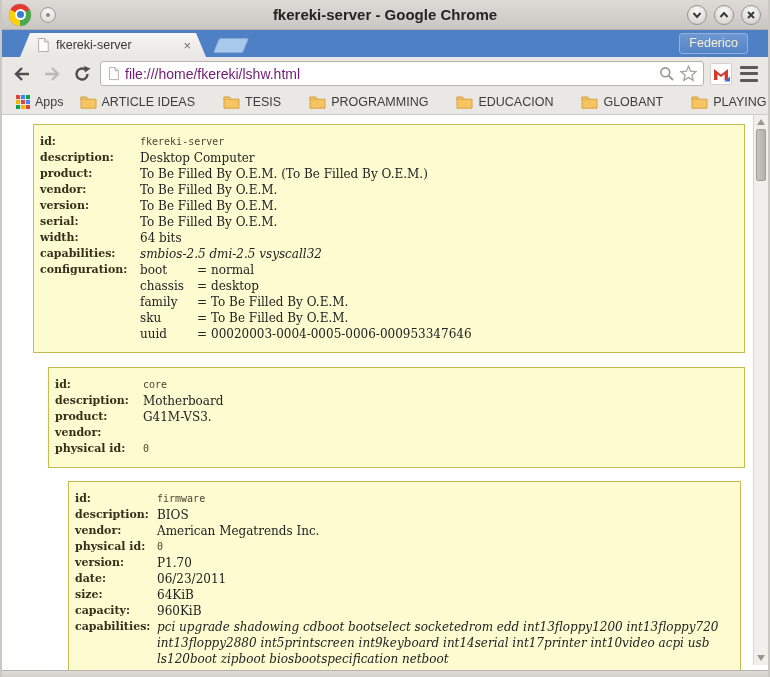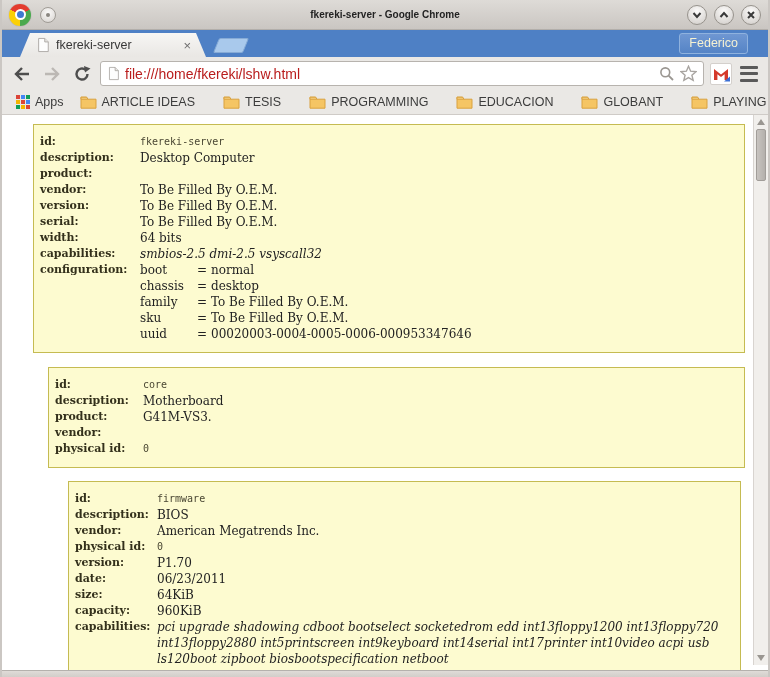--- a/index.html
+++ b/index.html
@@ -16,21 +16,21 @@
     background:conic-gradient(from 300deg, #e33b2e 0deg 120deg, #4aa94e 120deg 240deg, #fcd005 240deg 360deg);
     display:flex; align-items:center; justify-content:center; box-shadow:0 0 1px rgba(0,0,0,.4); }
   .chrome-icon .inner { width:11px; height:11px; border-radius:50%; background:#fff;
     display:flex; align-items:center; justify-content:center; }
   .chrome-icon .inner .dot { width:7px; height:7px; border-radius:50%; background:#3f7ad1; }
   .titlebar-menu-btn { width:16px; height:16px; border-radius:50%; margin-left:9px;
     background:radial-gradient(circle at 50% 35%, #fbfaf9, #d6d2ce); border:1px solid #a09c96;
     display:flex; align-items:center; justify-content:center; }
   .titlebar-menu-btn .dot { width:4px; height:4px; border-radius:50%; background:#8a8680; }
   .window-title { position:absolute; left:0; right:0; text-align:center; font-weight:bold;
-    font-size:10px; color:#232323; pointer-events:none; }
+    font-size:15px; color:#232323; pointer-events:none; }
   .win-buttons { margin-left:auto; display:flex; gap:7px; z-index:2; }
   .win-btn { width:20px; height:20px; border-radius:50%; border:1px solid #97938d;
     background:radial-gradient(circle at 50% 30%, #fcfbfa, #cfcbc7);
     display:flex; align-items:center; justify-content:center; }
 
   
   .tabstrip { height:27px; flex:0 0 27px; background:#4e80c5; position:relative; display:flex; align-items:flex-end; }
   .tab { position:relative; margin-left:18px; width:186px; height:24px;
     background:linear-gradient(#f7f6f4,#e9e7e4);
     clip-path:polygon(10px 0, calc(100% - 10px) 0, 100% 100%, 0 100%);
@@ -42,21 +42,21 @@
     border:1px solid #87abd6; border-radius:2px; transform:skewX(-22deg); }
   .profile-btn { position:absolute; right:20px; top:3px; height:21px; padding:2px 9px;
     background:linear-gradient(#6f97d2,#5584c6); border:1px solid #8fb2de; border-radius:3px;
     color:#f6f2d2; font-size:12.5px; }
 
   
   .toolbar { height:33px; flex:0 0 33px; background:#eae8e5; display:flex; align-items:center; padding:0 8px; gap:6px; }
   .nav-btn { width:24px; height:24px; display:flex; align-items:center; justify-content:center; }
   .urlbar { flex:1; height:25px; background:#fff; border:1px solid #b7b3ae; border-radius:3px;
     display:flex; align-items:center; padding:0 6px; gap:5px; max-width:612px; }
-  .url-input { flex:1; border:none; outline:none; font-size:14px; color:#b91c1c;
+  .url-input { flex:1; border:none; outline:none; font-size:14px; color:#701a75;
     font-family:"Liberation Sans",sans-serif; background:transparent; height:20px; }
   .ext-icon { width:22px; height:22px; position:relative; background:#fff; border:1px solid #d4d0cc;
     border-radius:2px; display:flex; align-items:center; justify-content:center; }
   .menu-btn { width:22px; height:18px; display:flex; flex-direction:column; justify-content:space-between; padding:1px 2px; }
   .menu-btn span { display:block; height:3px; background:#5a5a5a; border-radius:1px; }
 
   
   .bookmarksbar { height:25px; flex:0 0 25px; background:#eae8e5; border-bottom:1px solid #cfcbc7;
     display:flex; align-items:center; padding:0 8px; gap:4px; font-size:12.5px; color:#3c3c3c; }
   .bm-item { display:flex; align-items:center; gap:5px; padding:2px 6px; white-space:nowrap; }
@@ -270,20 +270,21 @@
           <div class="node-row">
             <div class="node-label">id:</div>
             <div class="node-value mono">fkereki-server</div>
           </div>
           <div class="node-row">
             <div class="node-label">description:</div>
             <div class="node-value">Desktop Computer</div>
           </div>
           <div class="node-row">
             <div class="node-label">product:</div>
+            <div class="node-value">To Be Filled By O.E.M. (To Be Filled By O.E.M.)</div>
           </div>
           <div class="node-row">
             <div class="node-label">vendor:</div>
             <div class="node-value">To Be Filled By O.E.M.</div>
           </div>
           <div class="node-row">
             <div class="node-label">version:</div>
             <div class="node-value">To Be Filled By O.E.M.</div>
           </div>
           <div class="node-row">

